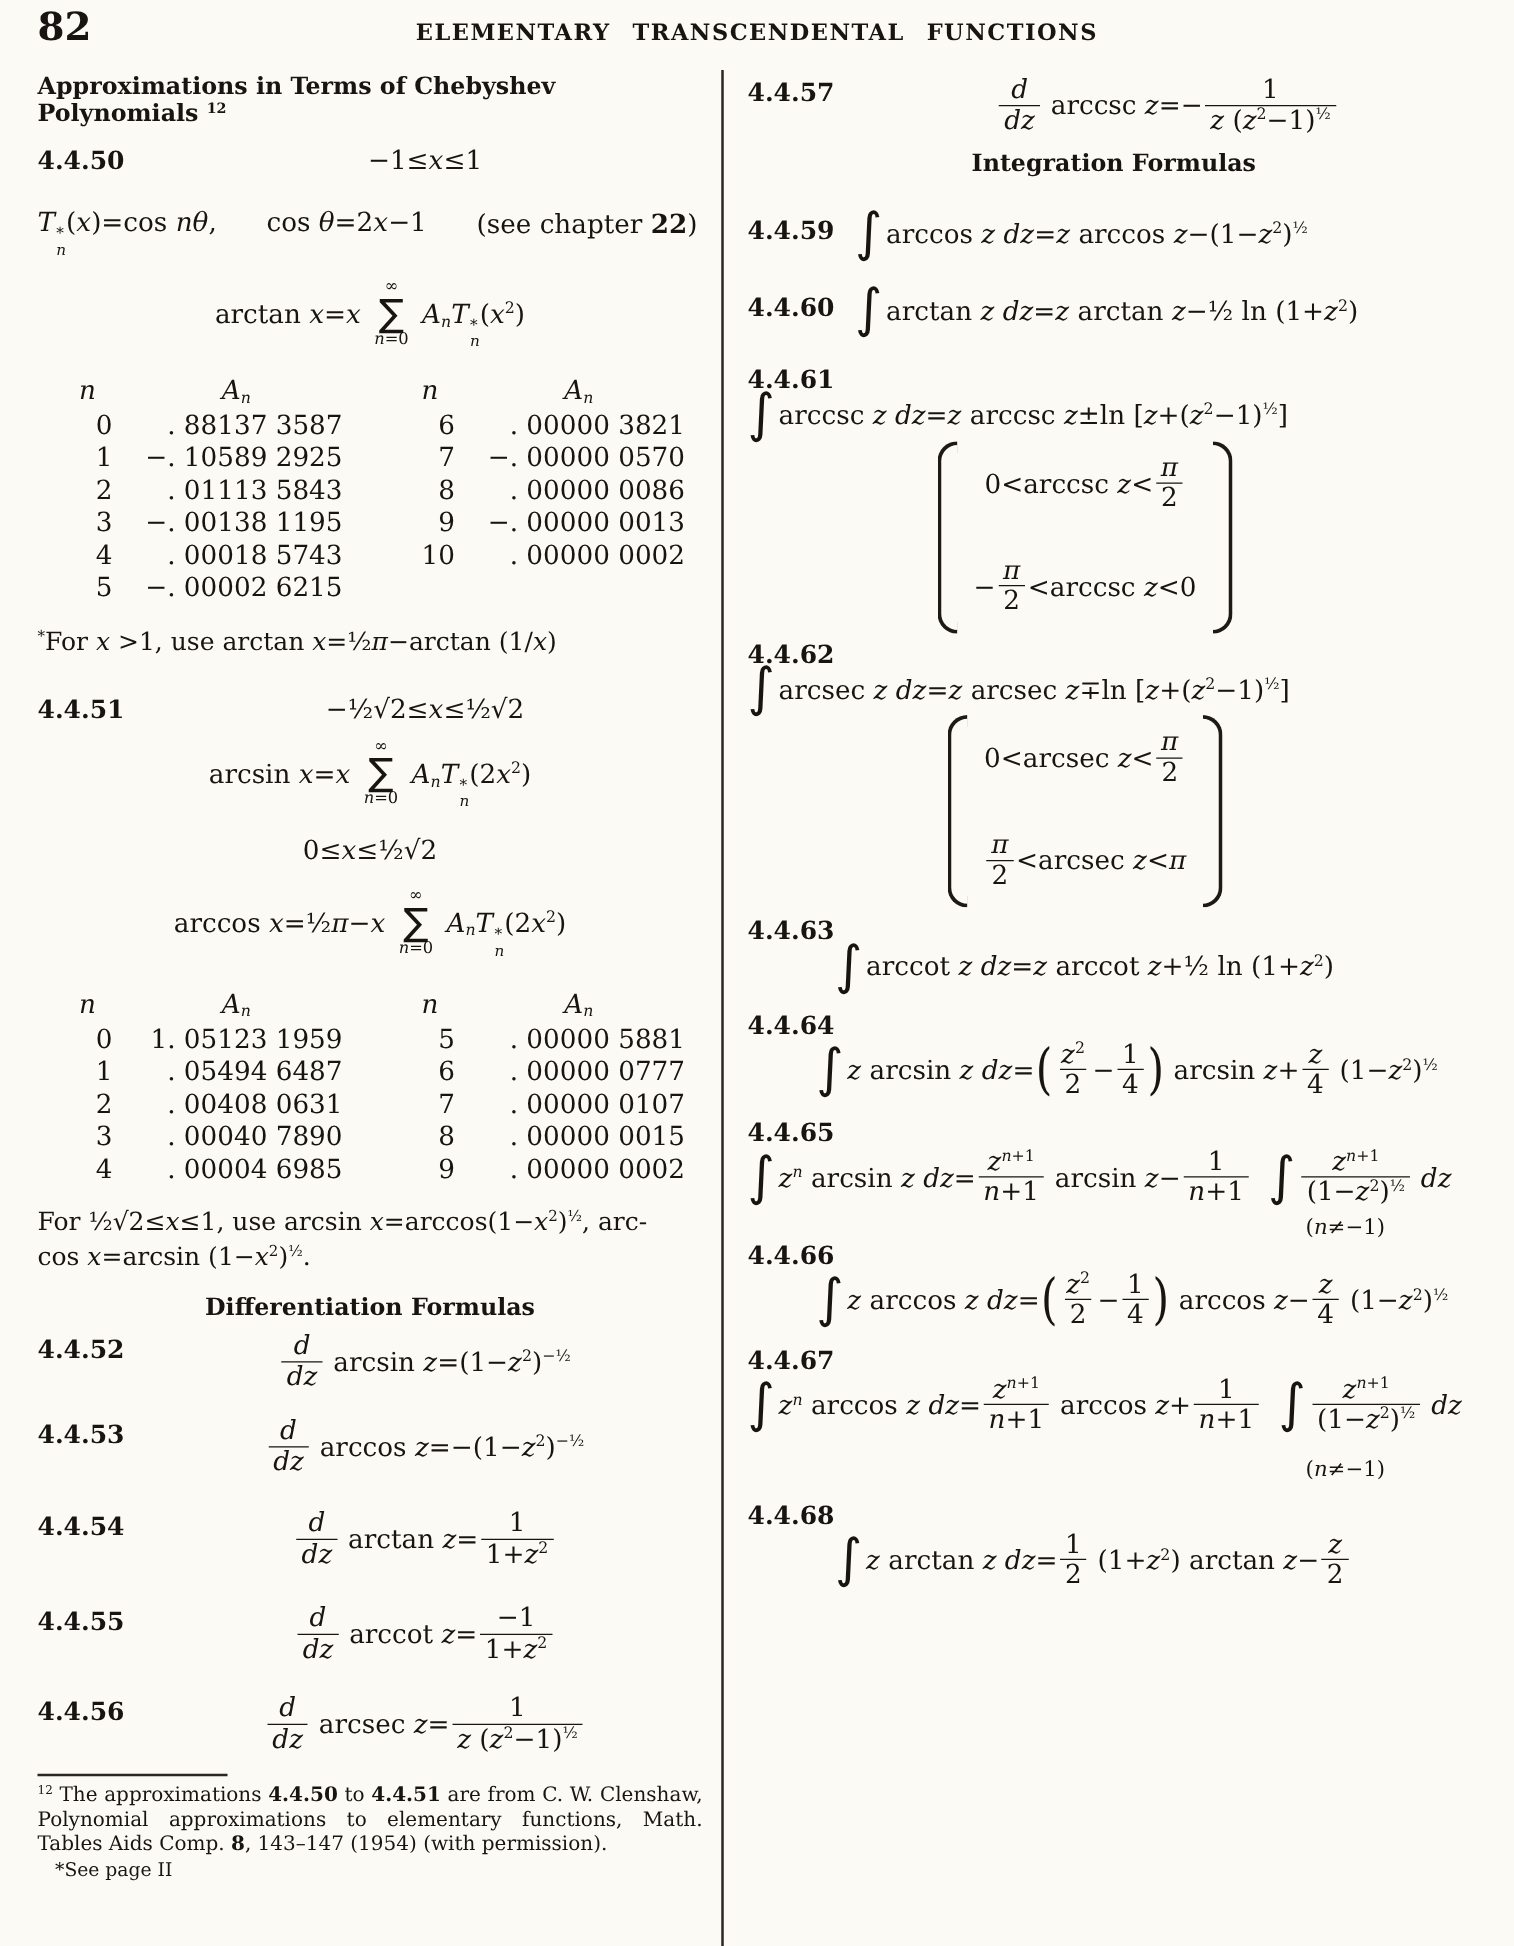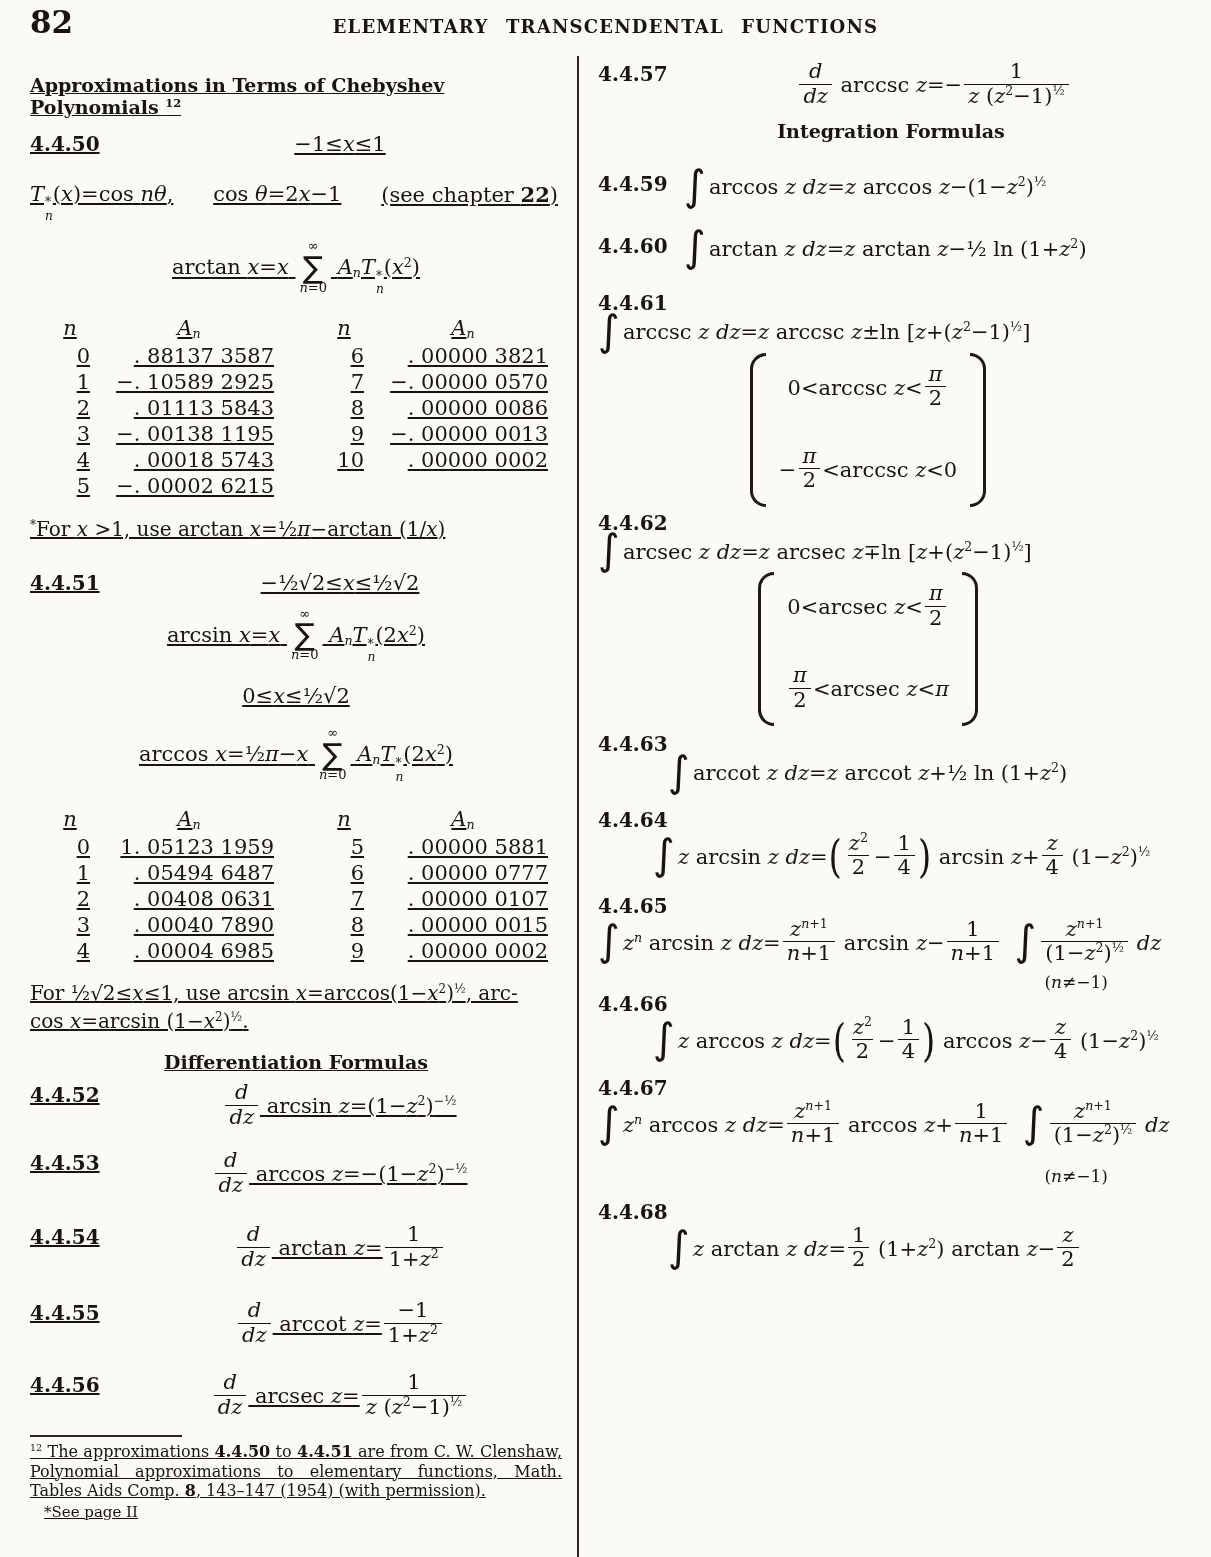--- a/index.html
+++ b/index.html
@@ -6,21 +6,21 @@
   body{
     width:1211px;height:1557px;position:relative;overflow:hidden;
     background:#fbfaf4;color:#171411;
     font-family:"DejaVu Serif","DejaVu Sans",serif;
     font-size:20px;
   }
   #pagenum{position:absolute;left:30px;top:4px;font-size:31px;font-weight:700;}
   #runhead{position:absolute;left:0;right:0;top:16px;text-align:center;
     font-size:18px;font-weight:700;letter-spacing:1.2px;word-spacing:10px;}
   #divider{position:absolute;left:577px;top:56px;bottom:0;width:2px;background:#2b2620;}
-  #col-left{position:absolute;left:30px;top:68px;width:532px;text-decoration:underline;}
+  #col-left{position:absolute;left:30px;top:52px;width:532px;}
   #col-right{position:absolute;left:598px;top:50px;width:586px;}
 
   .h3{font-size:19px;font-weight:700;}
   .h4{font-size:19px;font-weight:700;text-align:center;}
 
   .eqrow{display:flex;align-items:flex-start;}
   .eqnum{font-weight:700;font-size:20px;flex:0 0 88px;}
   .eqnum.narrow{flex:0 0 86px;}
   .eqnumline{font-weight:700;font-size:20px;}
   .eqbody{flex:1;text-align:center;font-size:21px;white-space:pre;}

